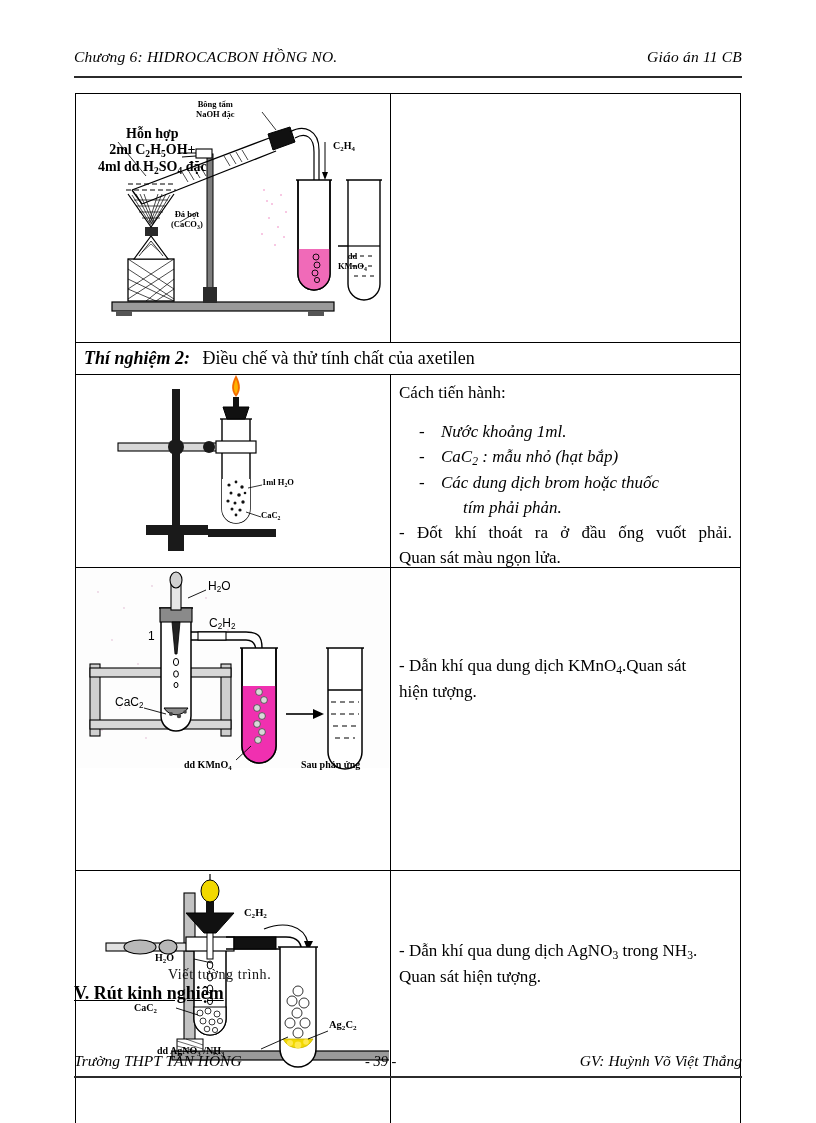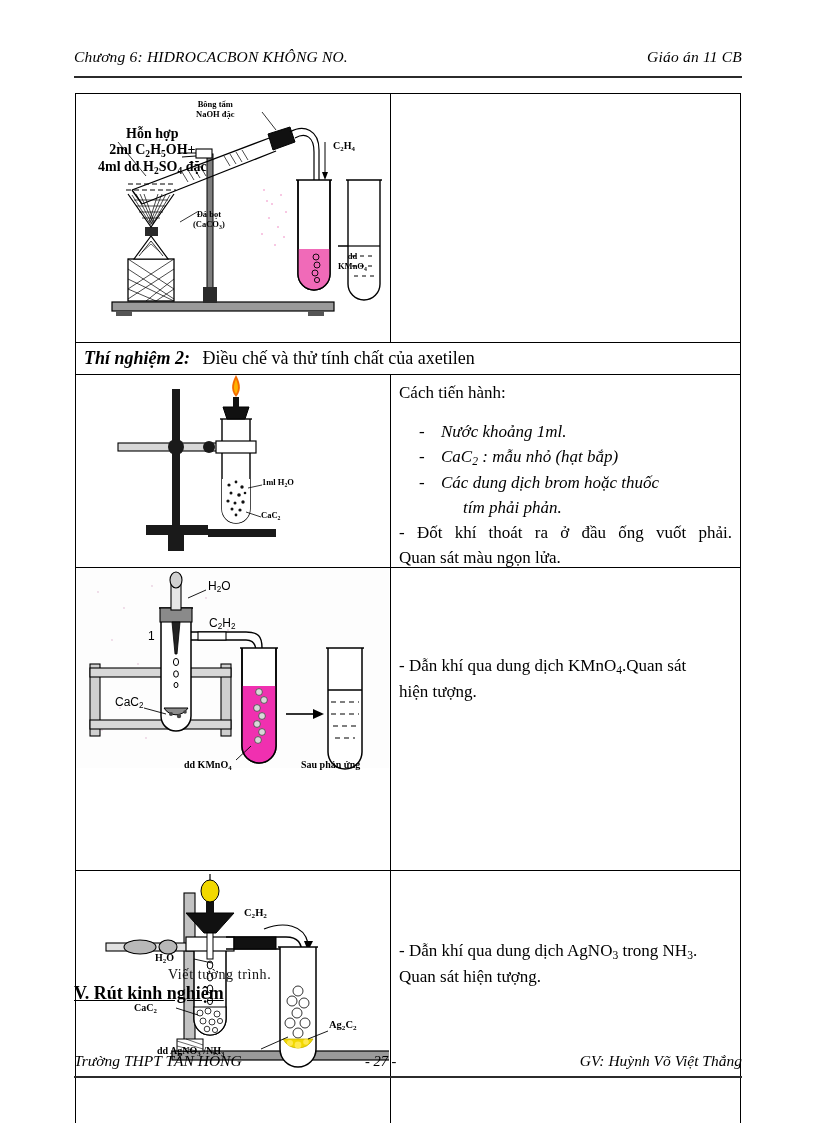--- a/index.html
+++ b/index.html
@@ -160,21 +160,21 @@
     font-weight: bold;
     text-decoration: underline;
   }
 </style>
 </head>
 <body>
 
 <div class="page">
 
   <div class="header">
-    <span>Chương 6: HIDROCACBON  KHÔNG NO.</span>
+    <span>Chương 6: HIDROCACBON  HỒNG NO.</span>
     <span>Giáo án 11 CB</span>
   </div>
   <div class="header-rule"></div>
 
   <table class="tbl">
     <colgroup>
         <col class="col-left">
         <col class="col-right">
       </colgroup>
     <tbody>
@@ -282,21 +282,21 @@
               4ml dd H<sub>2</sub>SO<sub>4</sub> đặc
             </span>
 
             <span class="flab" style="left:120px; top:6px; font-size:8.5px;">
               <span>Bông tẩm</span><br>
               <span>NaOH đặc</span>
             </span>
 
             <span class="flab" style="left:257px; top:46px; font-size:10px;">C<sub>2</sub>H<sub>4</sub></span>
 
-            <span class="flab" style="left:117px; top:116px; font-size:8.5px;">
+            <span class="flab" style="left:95px; top:116px; font-size:8.5px;">
               <span>Đá bọt</span><br>
               (CaCO<sub>3</sub>)
             </span>
 
             <span class="flab" style="left:262px; top:158px; font-size:8.5px;">
               <span>dd</span><br>
               KMnO<sub>4</sub>
             </span>
           </div>
         </td>
@@ -574,17 +574,17 @@
 
     </tbody>
   </table>
 
   <div class="viet">Viết tường trình.</div>
   <div class="rut">V. Rút kinh nghiệm</div>
 
   <div class="footer-rule"></div>
   <div class="footer">
     <span>Trường THPT TÂN HỒNG</span>
-    <span class="page-num">- 27 -</span>
+    <span class="page-num">- 39 -</span>
     <span>GV: Huỳnh Võ Việt Thắng</span>
   </div>
 
 </div>
 
 </body></html>

